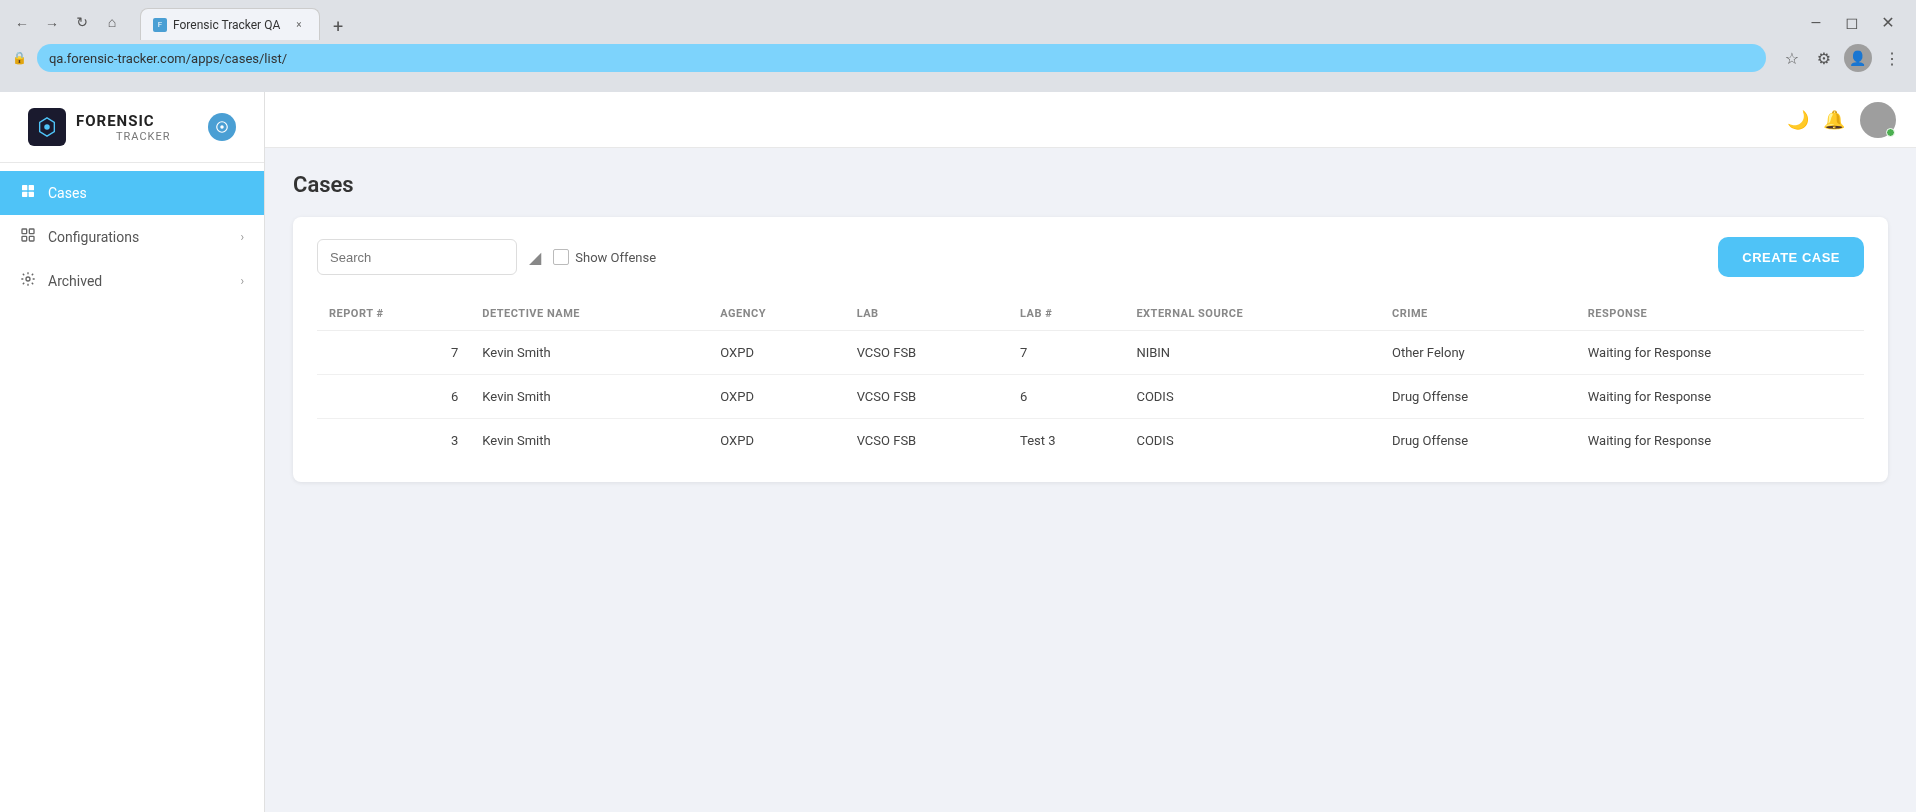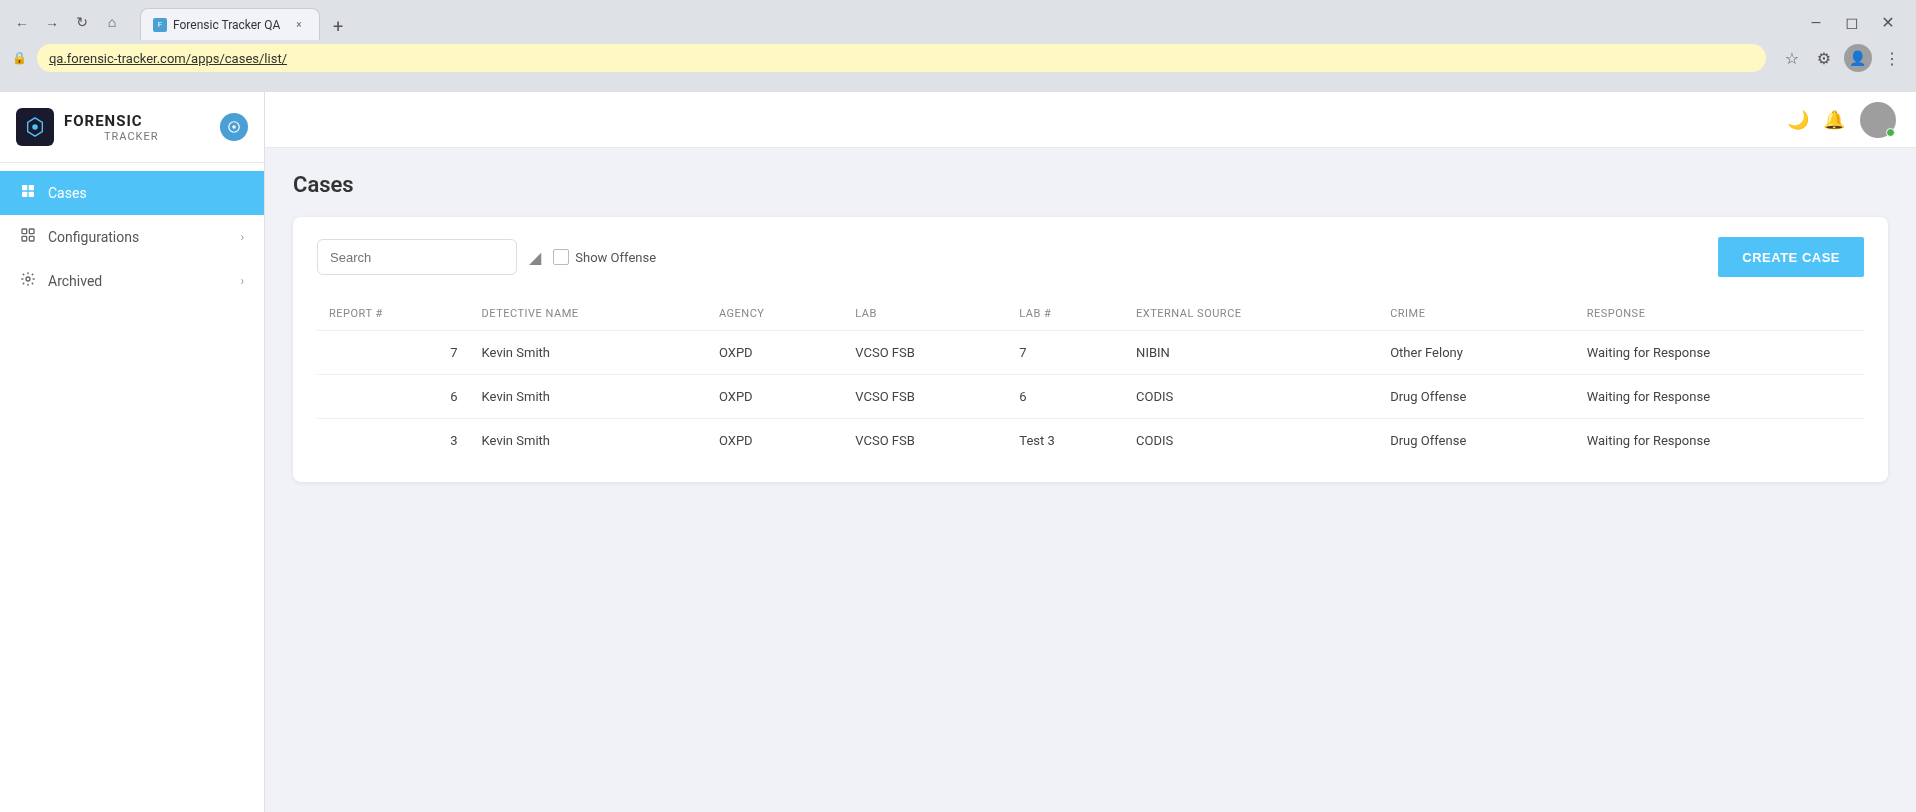--- a/index.html
+++ b/index.html
@@ -86,28 +86,27 @@
       padding: 4px 12px;
       height: 40px;
       background: #dee1e6;
       gap: 6px;
     }
     .address-input {
       flex: 1;
       height: 28px;
       border-radius: 14px;
       border: none;
-      background: #fef9c3;
+      background: #7dd3fc;
       padding: 0 12px;
       font-size: 13px;
       color: #333;
       outline: none;
       display: flex;
       align-items: center;
-      text-decoration: underline;
     }
     .address-icon {
       font-size: 12px;
       color: #666;
       margin-right: 4px;
     }
     .toolbar-icons {
       display: flex;
       align-items: center;
       gap: 8px;
@@ -143,21 +142,21 @@
     .sidebar {
       width: 265px;
       background: white;
       display: flex;
       flex-direction: column;
       border-right: 1px solid #e0e0e0;
     }
     .sidebar-header {
       display: flex;
       align-items: center;
-      padding: 16px 16px;
+      padding: 16px 28px;
       border-bottom: 1px solid #e8e8e8;
       gap: 10px;
     }
     .logo-icon {
       width: 38px; height: 38px;
       background: #1a1a2e;
       border-radius: 6px;
       display: flex; align-items: center; justify-content: center;
     }
     .logo-icon svg { width: 22px; height: 22px; }
@@ -251,40 +250,40 @@
       width: 16px; height: 16px;
       border: 1.5px solid #bbb;
       border-radius: 2px;
       background: white;
     }
     .create-btn {
       margin-left: auto;
       background: #4fc3f7;
       color: white;
       border: none;
-      border-radius: 2px;
+      border-radius: 10px;
       padding: 0 24px;
       height: 40px;
       font-size: 13px;
       font-weight: 600;
       letter-spacing: 0.5px;
       cursor: pointer;
     }
 
     
     .data-table {
       width: 100%;
       border-collapse: collapse;
       font-size: 13px;
     }
     .data-table th {
       text-align: left;
       padding: 10px 12px;
       font-size: 11px;
-      font-weight: 400;
+      font-weight: 700;
       color: #888;
       letter-spacing: 0.5px;
       text-transform: uppercase;
       border-bottom: 1px solid #eee;
     }
     .data-table td {
       padding: 14px 12px;
       color: #444;
       border-bottom: 1px solid #f0f0f0;
     }

